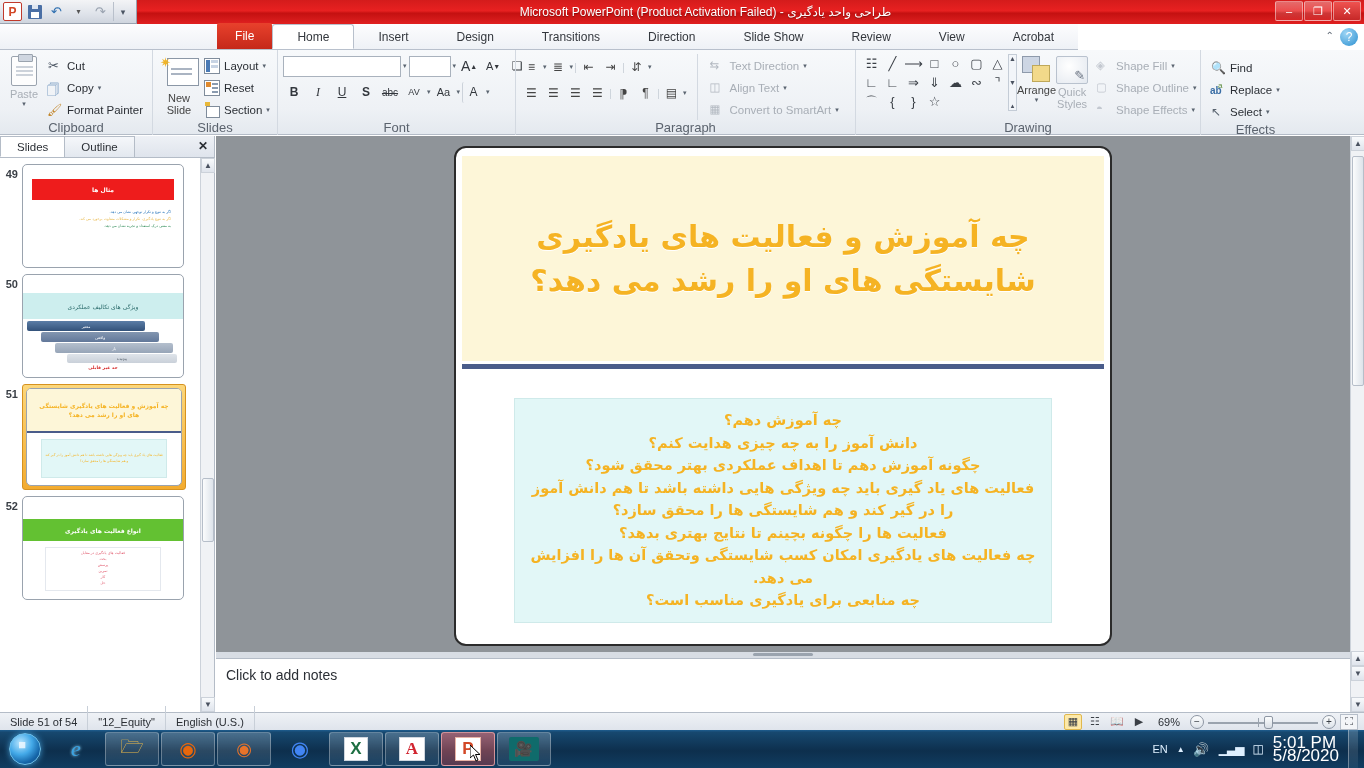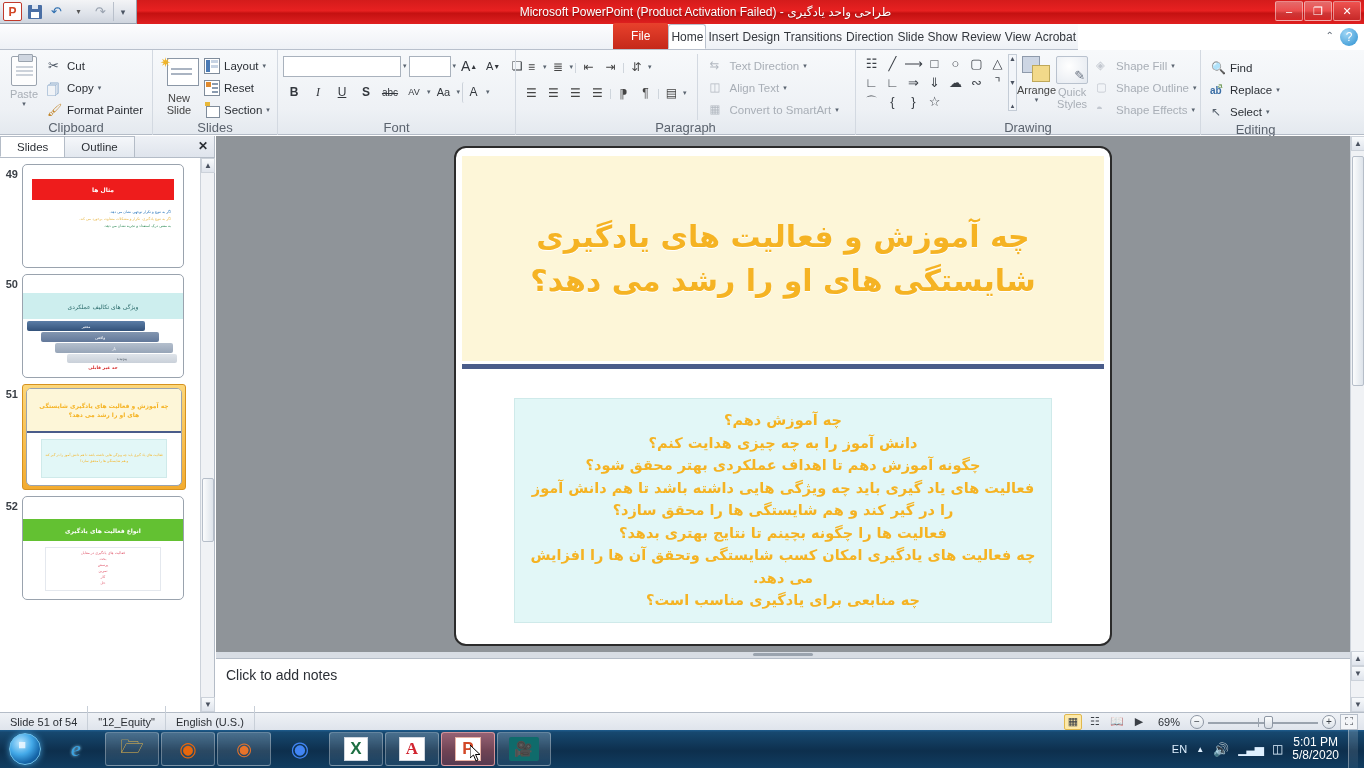--- a/index.html
+++ b/index.html
@@ -30,21 +30,21 @@
   .wincontrols{ display:flex; height:22px; margin-right:3px; }
   .wc{ width:28px;height:20px;margin-left:1px;display:flex;align-items:center;justify-content:center;
        color:#fff;font-size:11px;background:linear-gradient(to bottom,rgba(255,255,255,.35),rgba(255,255,255,.05));
        border:1px solid rgba(255,255,255,.45); border-radius:2px; cursor:pointer;}
   .wc.close{ background:linear-gradient(to bottom,#ef5350,#c62828); }
 
   
   .tabstrip{ position:absolute; left:0; top:24px; width:1078px; height:26px;
     background:linear-gradient(to bottom,#fdfdfe,#eef1f6); border-bottom:1px solid #b8c0cc;
     display:flex; align-items:flex-end; padding-left:0px;justify-content:flex-end;}
-  .tab{ height:24px; padding:0 2px; display:flex;align-items:center; font-size:12px; color:#33373d; cursor:pointer;}
+  .tab{ height:24px; padding:0 24px; display:flex;align-items:center; font-size:12px; color:#33373d; cursor:pointer;}
   .tab.file{ background:linear-gradient(to bottom,#e8412c,#c5281a); color:#fff; font-weight:normal;
         height:26px; padding:0 18px; border-radius:2px 2px 0 0;}
   .tab.active{ background:#fff; border:1px solid #b8c0cc; border-bottom:1px solid #fff; border-radius:3px 3px 0 0; height:25px;}
   .help-ico{ position:absolute; right:6px; top:28px; width:18px; height:18px; border-radius:9px;
         background:radial-gradient(circle at 35% 30%,#9fd6f5,#2b8fd0); color:#fff; font-size:12px;
         display:flex;align-items:center;justify-content:center; cursor:pointer;}
   .collapse-ico{ position:absolute; right:30px; top:30px; font-size:10px; color:#5a6470; cursor:pointer;}
 
   
   .ribbon{ position:absolute; left:0; top:50px; width:1364px; height:85px;
@@ -185,21 +185,21 @@
   .orb:after{ content:""; position:absolute; left:9px; top:8px; width:14px; height:14px;
         background:conic-gradient(from 0deg,#fff 0 25%,#eaf6ff 25% 50%,#fff 50% 75%,#eaf6ff 75%);
         clip-path:polygon(0 0,45% 0,45% 45%,0 45%,0 0); opacity:.9;}
   .tbbtn{ width:54px;height:34px; margin:0 1px; display:flex;align-items:center;justify-content:center; cursor:pointer;
         border:1px solid transparent; border-radius:3px;}
   .tbbtn.pinned{ background:linear-gradient(to bottom,rgba(255,255,255,.22),rgba(255,255,255,.05));
         border:1px solid rgba(255,255,255,.3);}
   .tbbtn.active{ background:linear-gradient(to bottom,rgba(255,120,120,.55),rgba(220,60,60,.35));
         border:1px solid rgba(255,180,180,.7);}
   .tray{ margin-left:auto; display:flex; align-items:center; gap:9px; color:#dff0ff; font-size:11px; padding-right:6px;}
-  .clock{ text-align:center; line-height:13px; font-size:12px; color:#fff;}
+  .clock{ line-height:13px; font-size:17px; color:#fff;}
   .showdesk{ width:10px; height:38px; background:linear-gradient(to bottom,rgba(255,255,255,.18),rgba(255,255,255,.05));
         border-left:1px solid rgba(255,255,255,.35); cursor:pointer;}
   .cursor-arrow{ position:absolute; left:514px; bottom:8px; width:12px; height:18px; pointer-events:none;}
 </style>
 </head>
 <body>
 
 <div class="titlebar">
   <div class="qat">
     <div class="pp-logo">P</div>
@@ -438,21 +438,21 @@
           <span>Replace</span>
           <span class="caret">▾</span>
         </div>
         <div class="smallbtn">
           <span class="ic ic-select"></span>
           <span>Select</span>
           <span class="caret">▾</span>
         </div>
       </div>
     </div>
-    <div class="grp-title">Editing</div>
+    <div class="grp-title">Effects</div>
   </div>
 </div>
 
 <div class="leftpane">
   <div class="pane-tabs">
     <div class="ptab active">Slides</div>
     <div class="ptab">Outline</div>
     <div class="ptab-close">✕</div>
   </div>
 

